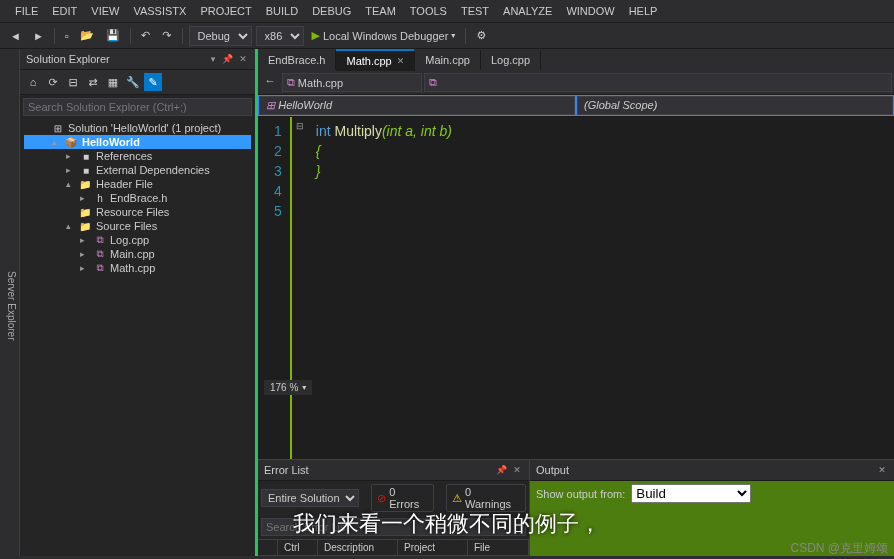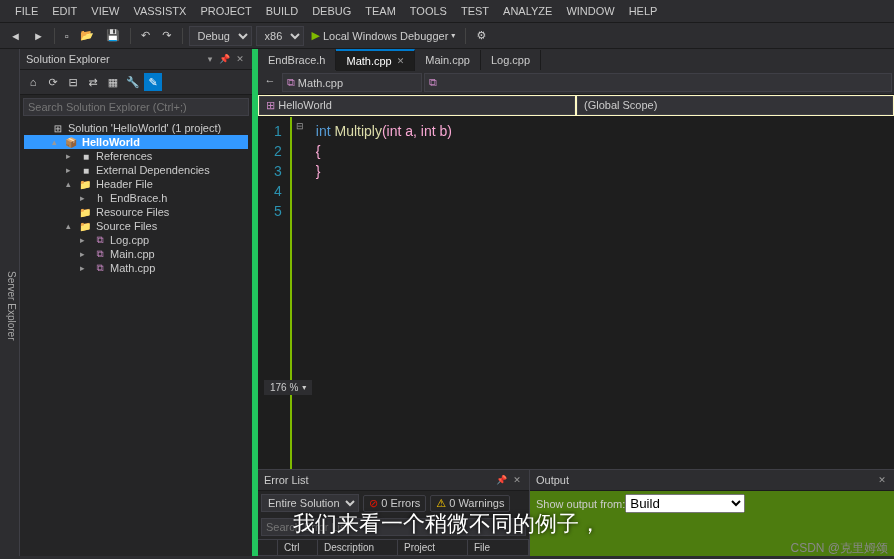--- a/index.html
+++ b/index.html
@@ -14,63 +14,63 @@
 .main { display: flex; height: calc(100% - 52px); }
 .sidebar-gutter { width: 20px; background: #2d2d30; border-right: 1px solid #3f3f46; display: flex; flex-direction: column; align-items: center; padding-top: 6px; writing-mode: vertical-rl; gap: 10px; font-size: 10px; color: #aaa; }
 .sidebar-gutter div { padding: 4px 2px; }
 .panel { background: #252526; display: flex; flex-direction: column; }
 .panel-header { display: flex; justify-content: space-between; align-items: center; padding: 4px 6px; background: #2d2d30; border-bottom: 1px solid #1b1b1c; }
 .panel-header .title { color: #ccc; }
 .panel-header .ctrls { display: flex; gap: 3px; }
 .panel-header .ctrls span { width: 12px; height: 12px; display: flex; align-items: center; justify-content: center; font-size: 9px; color: #999; }
 .panel-toolbar { display: flex; gap: 2px; padding: 3px 4px; background: #2d2d30; border-bottom: 1px solid #1b1b1c; }
 .panel-toolbar span { width: 18px; height: 18px; display: flex; align-items: center; justify-content: center; font-size: 11px; }
-.solution-explorer { width: 238px; border-right: 6px solid #22c55e; }
+.solution-explorer { width: 238px; border-right: 3px solid #22c55e; }
 .search-box { padding: 3px; }
 .search-box input { width: 100%; background: #333337; border: 1px solid #3f3f46; color: #999; padding: 2px 4px; font-size: 11px; }
 .tree { flex: 1; padding: 2px 4px; overflow: auto; }
 .tree-item { display: flex; align-items: center; gap: 3px; padding: 1px 0; white-space: nowrap; }
 .tree-item.sel { background: #3399ff; color: #fff; }
 .tree .indent1 { padding-left: 14px; }
 .tree .indent2 { padding-left: 28px; }
 .tree .indent3 { padding-left: 42px; }
 .tree .indent4 { padding-left: 56px; }
 .tree-item .arrow { width: 10px; font-size: 9px; color: #999; }
 .tree-item .ic { width: 14px; text-align: center; font-size: 10px; }
 .editor-area { flex: 1; display: flex; flex-direction: column; background: #1e1e1e; }
 .tab-bar { display: flex; background: #2d2d30; align-items: center; }
 .tab { padding: 4px 10px; background: #2d2d30; color: #ccc; display: flex; align-items: center; gap: 5px; border-right: 1px solid #1b1b1c; }
 .tab.active { background: #1e1e1e; color: #fff; border-top: 2px solid #007acc; }
 .tab .close { font-size: 9px; color: #999; }
 .nav-bar { display: flex; background: #2d2d30; border-bottom: 1px solid #1b1b1c; padding: 2px; gap: 2px; }
 .nav-bar .combo { flex: 1; background: #333337; border: 1px solid #3f3f46; padding: 2px 4px; display: flex; align-items: center; gap: 3px; }
 .nav-bar .back { width: 20px; text-align: center; }
-.code-nav { display: flex; background: #fef9c3; border-bottom: 1px solid #1b1b1c; }
+.code-nav { display: flex; background: #3b82f6; border-bottom: 1px solid #1b1b1c; font-style: italic; }
 .code-nav .combo { flex: 1; background: #333337; border: 1px solid #3f3f46; padding: 2px 6px; margin: 1px; }
 .code { flex: 1; display: flex; font-family: Consolas, monospace; font-size: 14px; background: #1e1e1e; }
 .gutter { background: #1e1e1e; color: #2b91af; text-align: right; padding: 4px 8px 4px 16px; user-select: none; }
 .gutter div { height: 20px; line-height: 20px; }
 .fold { width: 18px; background: #1e1e1e; border-left: 2px solid #7fba00; padding-top: 4px; }
 .fold div { height: 20px; text-align: center; font-size: 9px; color: #999; }
 .code-text { padding: 4px 8px; }
 .code-text div { height: 20px; line-height: 20px; white-space: pre; }
 .kw { color: #569cd6; }
 .fn { color: #dcdcaa; }
-.punc { color: #f9a8d4; }
+.punc { color: #84cc16; font-style: italic; }
 .bottom-split { display: flex; }
 .error-list { width: 272px; background: #252526; border-top: 1px solid #3f3f46; border-right: 1px solid #3f3f46; }
 .output { flex: 1; background: #4d7c0f; border-top: 1px solid #3f3f46; }
-.el-filters { display: flex; gap: 4px; padding: 3px; align-items: center; }
+.el-filters { display: flex; gap: 12px; padding: 3px; align-items: center; }
 .el-filters select { background: #333337; color: #ccc; border: 1px solid #3f3f46; font-size: 11px; padding: 1px 2px; }
 .pill { display: flex; align-items: center; gap: 3px; padding: 1px 5px; border: 1px solid #3f3f46; border-radius: 2px; }
 .pill.err .dot { color: #e51400; }
 .pill.warn .dot { color: #ffcc00; }
 .el-header { display: flex; border-top: 1px solid #3f3f46; border-bottom: 1px solid #3f3f46; }
 .el-header span { padding: 2px 6px; border-right: 1px solid #3f3f46; font-size: 10px; }
-.output-bar { display: flex; align-items: center; padding: 3px 6px; }
+.output-bar { display: flex; align-items: center; gap: 6px; padding: 3px 6px; }
 .output-text { font-family: Consolas, monospace; font-size: 10px; padding: 3px 6px; color: #ccc; white-space: pre; overflow: hidden; }
 .zoom { position: absolute; left: 264px; top: 380px; background: #2d2d30; padding: 2px 6px; font-size: 10px; display:flex; align-items:center; gap:4px; }
 .subtitle { position: absolute; bottom: 20px; left: 0; right: 0; text-align: center; color: #fff; font-size: 22px; text-shadow: 0 0 4px #000; }
 .watermark { position: absolute; bottom: 2px; right: 6px; color: #888; font-size: 12px; }
 </style>
 </head>
 <body>
 
 <div class="menubar" id="menubar">
     <span>FILE</span>

